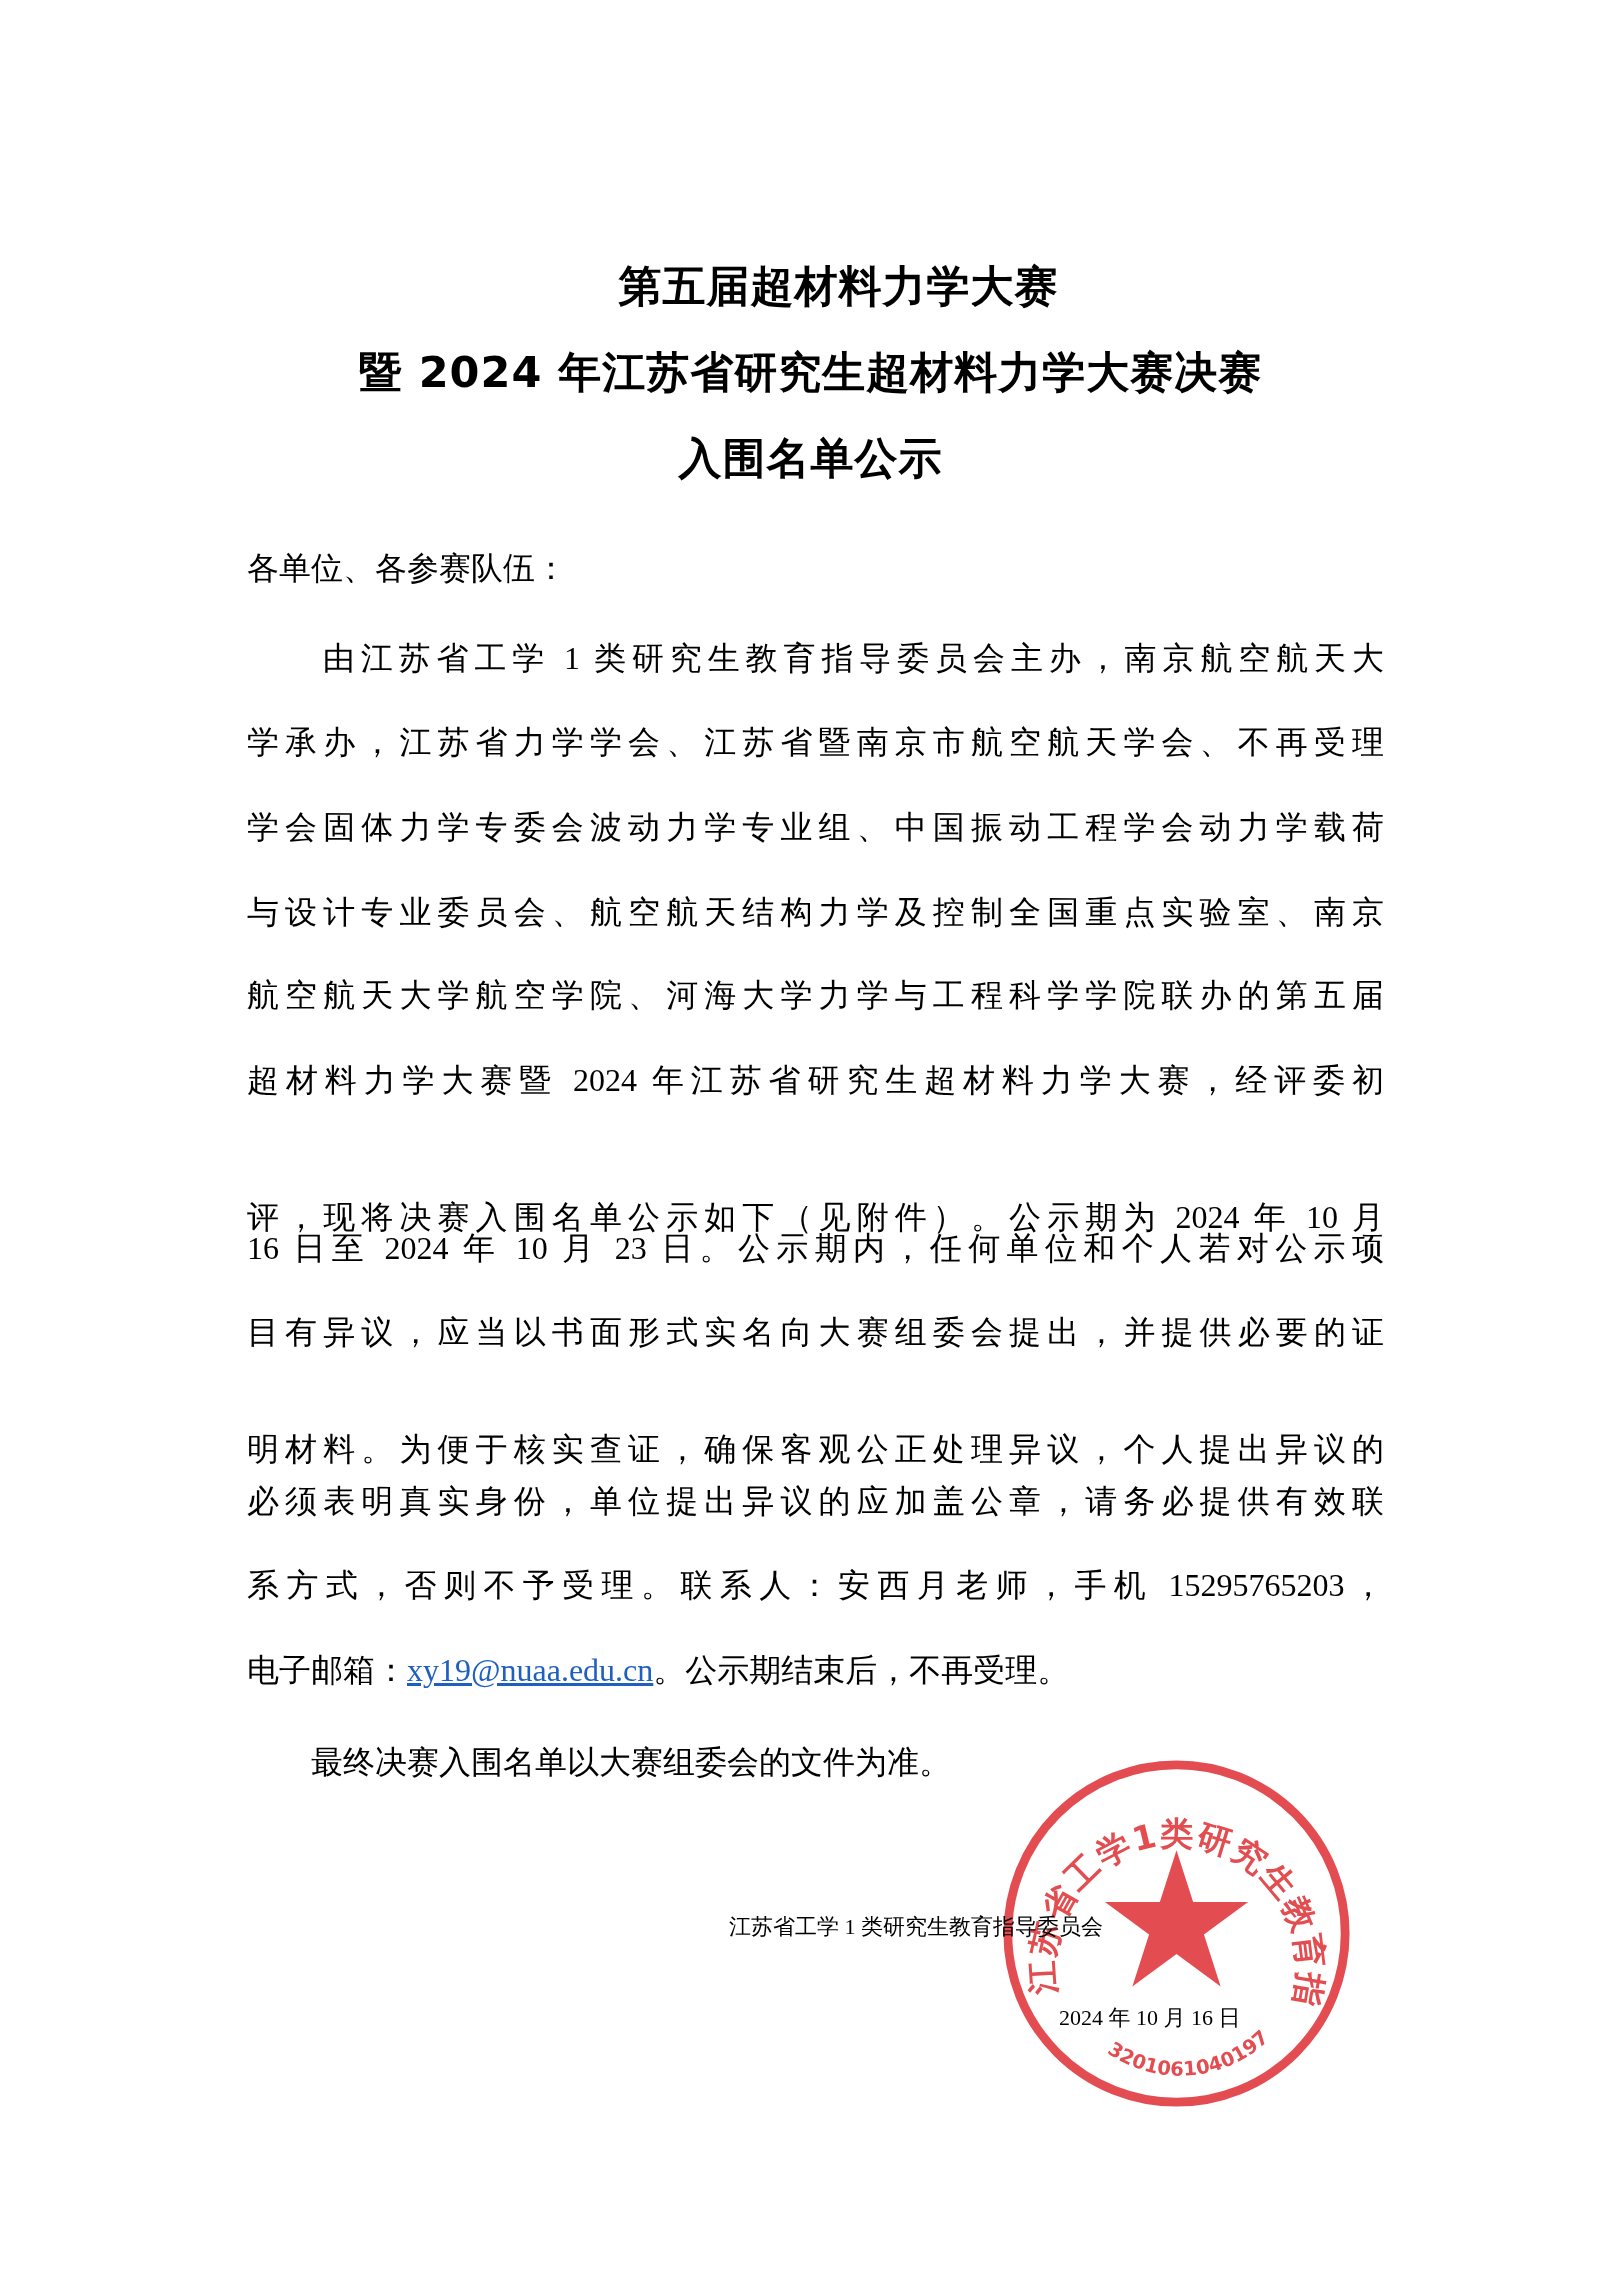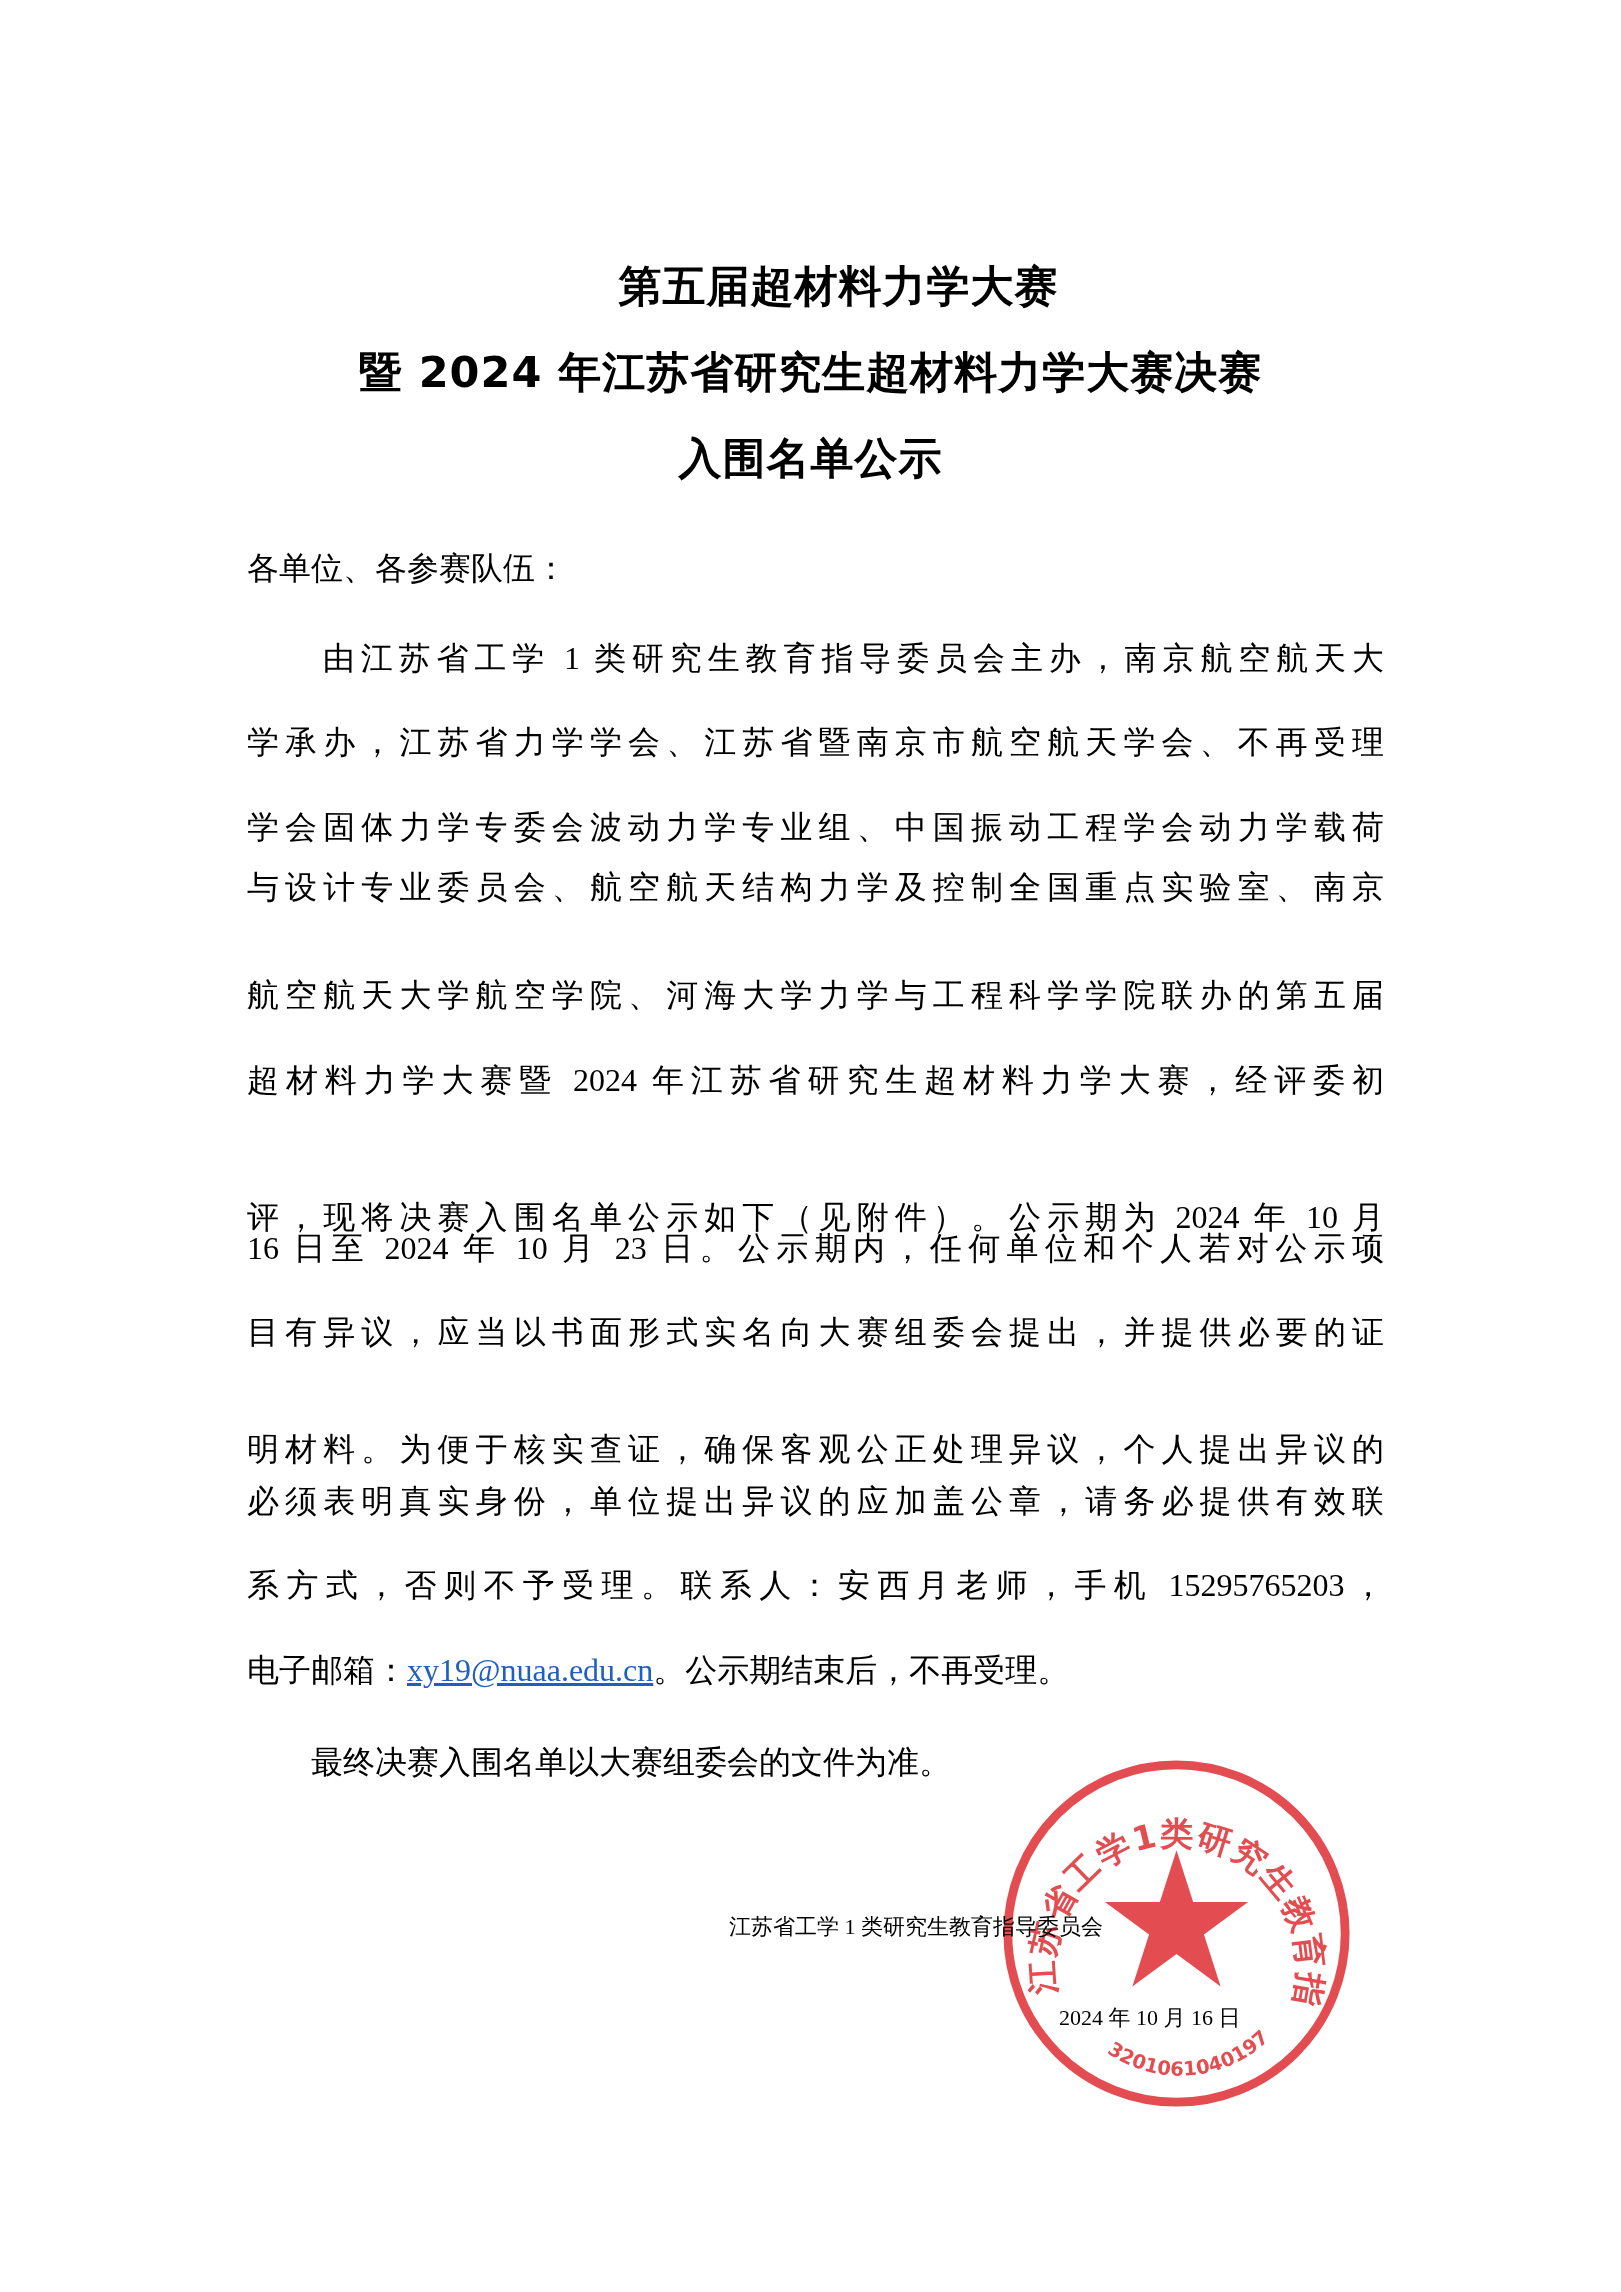--- a/index.html
+++ b/index.html
@@ -24,21 +24,21 @@
   <div class="title t2">暨 2024 年江苏省研究生超材料力学大赛决赛</div>
   <div class="title t3">入围名单公示</div>
 </div>
 
 <div class="line nojust" style="top:545px;">各单位、各参赛队伍：</div>
 
 <div>
   <div class="line" style="top:635px;">　　由江苏省工学 1 类研究生教育指导委员会主办，南京航空航天大</div>
   <div class="line" style="top:719px;">学承办，江苏省力学学会、江苏省暨南京市航空航天学会、不再受理</div>
   <div class="line" style="top:804px;">学会固体力学专委会波动力学专业组、中国振动工程学会动力学载荷</div>
-  <div class="line" style="top:864px;">与设计专业委员会、航空航天结构力学及控制全国重点实验室、南京</div>
+  <div class="line" style="top:889px;">与设计专业委员会、航空航天结构力学及控制全国重点实验室、南京</div>
   <div class="line" style="top:972px;">航空航天大学航空学院、河海大学力学与工程科学学院联办的第五届</div>
   <div class="line" style="top:1057px;">超材料力学大赛暨 2024 年江苏省研究生超材料力学大赛，经评委初</div>
   <div class="line" style="top:1194px;">评，现将决赛入围名单公示如下（见附件）。公示期为 2024 年 10 月</div>
   <div class="line" style="top:1225px;">16 日至 2024 年 10 月 23 日。公示期内，任何单位和个人若对公示项</div>
   <div class="line" style="top:1309px;">目有异议，应当以书面形式实名向大赛组委会提出，并提供必要的证</div>
   <div class="line" style="top:1394px;margin-top:32px;">明材料。为便于核实查证，确保客观公正处理异议，个人提出异议的</div>
   <div class="line" style="top:1478px;">必须表明真实身份，单位提出异议的应加盖公章，请务必提供有效联</div>
   <div class="line" style="top:1562px;">系方式，否则不予受理。联系人：安西月老师，手机 15295765203，</div>
   <div class="line nojust" style="top:1647px;">
     <span>电子邮箱：</span><a class="email">xy19@nuaa.edu.cn</a><span>。公示期结束后，不再受理。</span>

